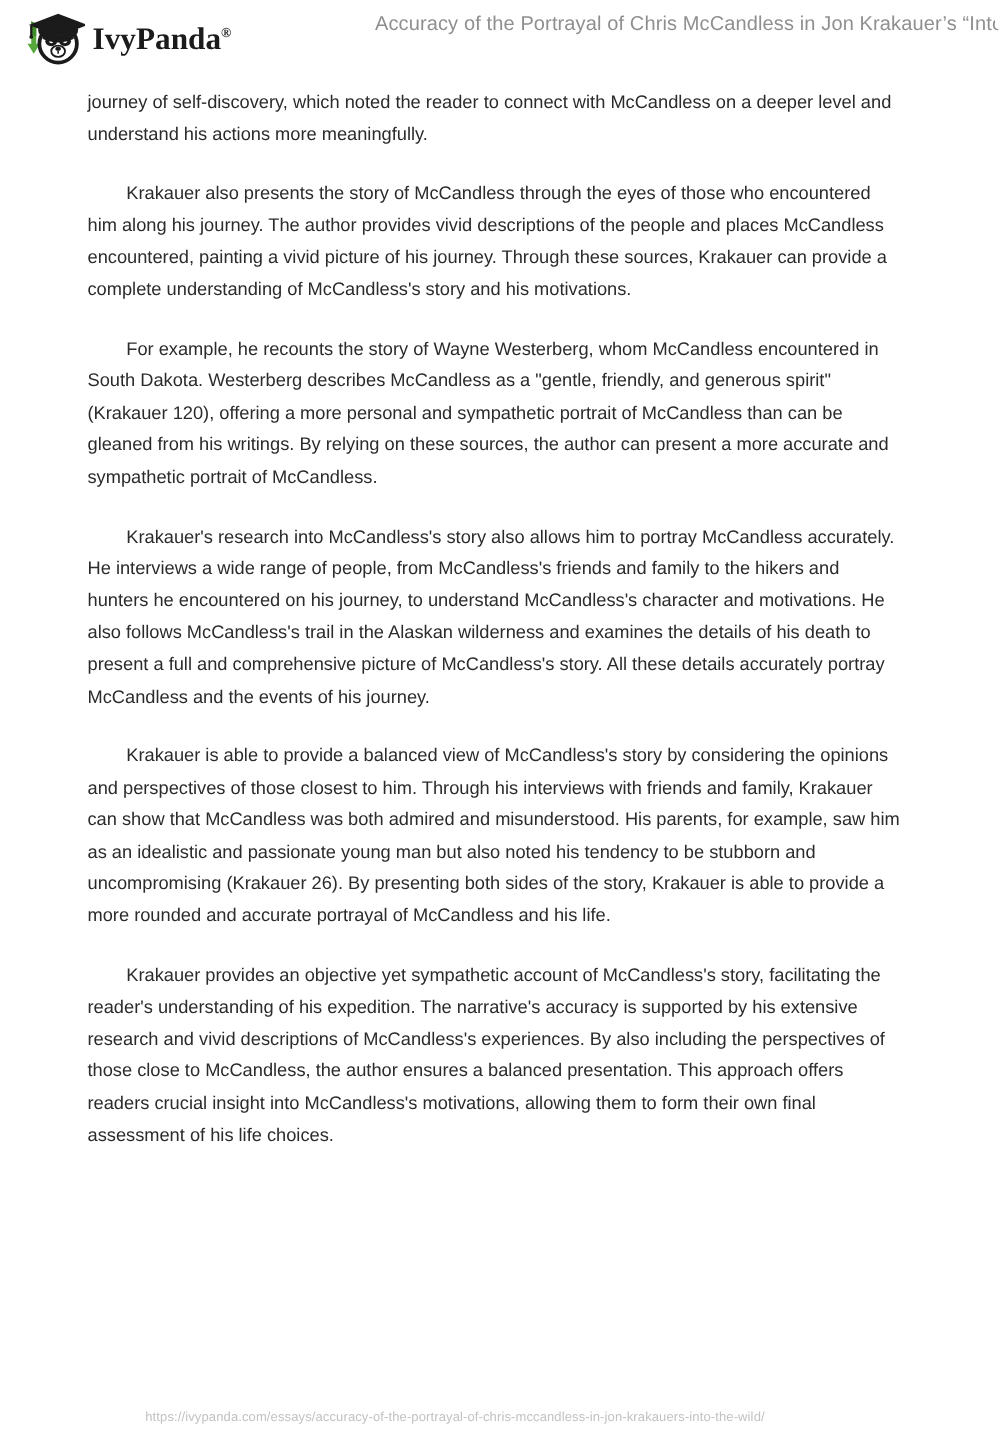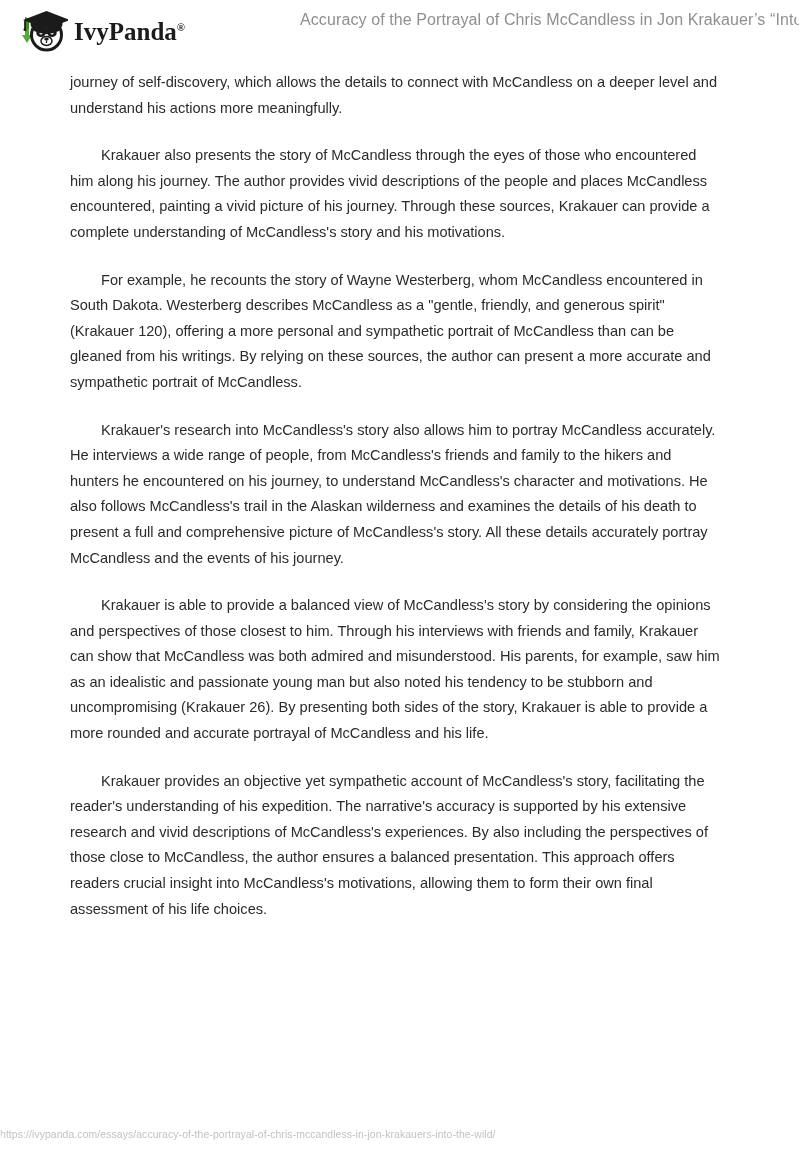--- a/index.html
+++ b/index.html
@@ -106,21 +106,22 @@
   .para.no-indent {
     text-indent: 0;
   }
 
   
   .page-footer {
     position: absolute;
     left: 0;
     bottom: 18px;
     width: 644px;
-    text-align: left;
+    text-align: center;
+    padding-left: 42px;
   }
 
   .footer-url {
     font-size: 10.4px;
     color: #c2c2c2;
     font-family: "Liberation Sans", sans-serif;
     letter-spacing: 0.1px;
     text-decoration: none;
     white-space: nowrap;
   }
@@ -159,21 +160,21 @@
         <path d="M14 27 L14 44" stroke="#1b1b1b" stroke-width="3.5" fill="none"></path>
         <circle cx="14" cy="45" r="3" fill="#1b1b1b"></circle>
       </svg>
       <span class="brand-word"><span>IvyPanda</span><span class="brand-reg">®</span></span>
     </div>
 
     <div class="header-title">Accuracy of the Portrayal of Chris McCandless in Jon Krakauer’s “Into the Wild”</div>
   </div>
 
   <div class="content">
-    <p class="para no-indent">journey of self-discovery, which allows the details to connect with McCandless on a deeper level and understand his actions more meaningfully.</p>
+    <p class="para no-indent">journey of self-discovery, which noted the reader to connect with McCandless on a deeper level and understand his actions more meaningfully.</p>
     <p class="para">Krakauer also presents the story of McCandless through the eyes of those who encountered him along his journey. The author provides vivid descriptions of the people and places McCandless encountered, painting a vivid picture of his journey. Through these sources, Krakauer can provide a complete understanding of McCandless's story and his motivations.</p>
     <p class="para">For example, he recounts the story of Wayne Westerberg, whom McCandless encountered in South Dakota. Westerberg describes McCandless as a "gentle, friendly, and generous spirit" (Krakauer 120), offering a more personal and sympathetic portrait of McCandless than can be gleaned from his writings. By relying on these sources, the author can present a more accurate and sympathetic portrait of McCandless.</p>
     <p class="para">Krakauer's research into McCandless's story also allows him to portray McCandless accurately. He interviews a wide range of people, from McCandless's friends and family to the hikers and hunters he encountered on his journey, to understand McCandless's character and motivations. He also follows McCandless's trail in the Alaskan wilderness and examines the details of his death to present a full and comprehensive picture of McCandless's story. All these details accurately portray McCandless and the events of his journey.</p>
     <p class="para">Krakauer is able to provide a balanced view of McCandless's story by considering the opinions and perspectives of those closest to him. Through his interviews with friends and family, Krakauer can show that McCandless was both admired and misunderstood. His parents, for example, saw him as an idealistic and passionate young man but also noted his tendency to be stubborn and uncompromising (Krakauer 26). By presenting both sides of the story, Krakauer is able to provide a more rounded and accurate portrayal of McCandless and his life.</p>
     <p class="para">Krakauer provides an objective yet sympathetic account of McCandless's story, facilitating the reader's understanding of his expedition. The narrative's accuracy is supported by his extensive research and vivid descriptions of McCandless's experiences. By also including the perspectives of those close to McCandless, the author ensures a balanced presentation. This approach offers readers crucial insight into McCandless's motivations, allowing them to form their own final assessment of his life choices.</p>
   </div>
 
   <div class="page-footer">
     <a class="footer-url" href="#">https://ivypanda.com/essays/accuracy-of-the-portrayal-of-chris-mccandless-in-jon-krakauers-into-the-wild/</a>
   </div>

